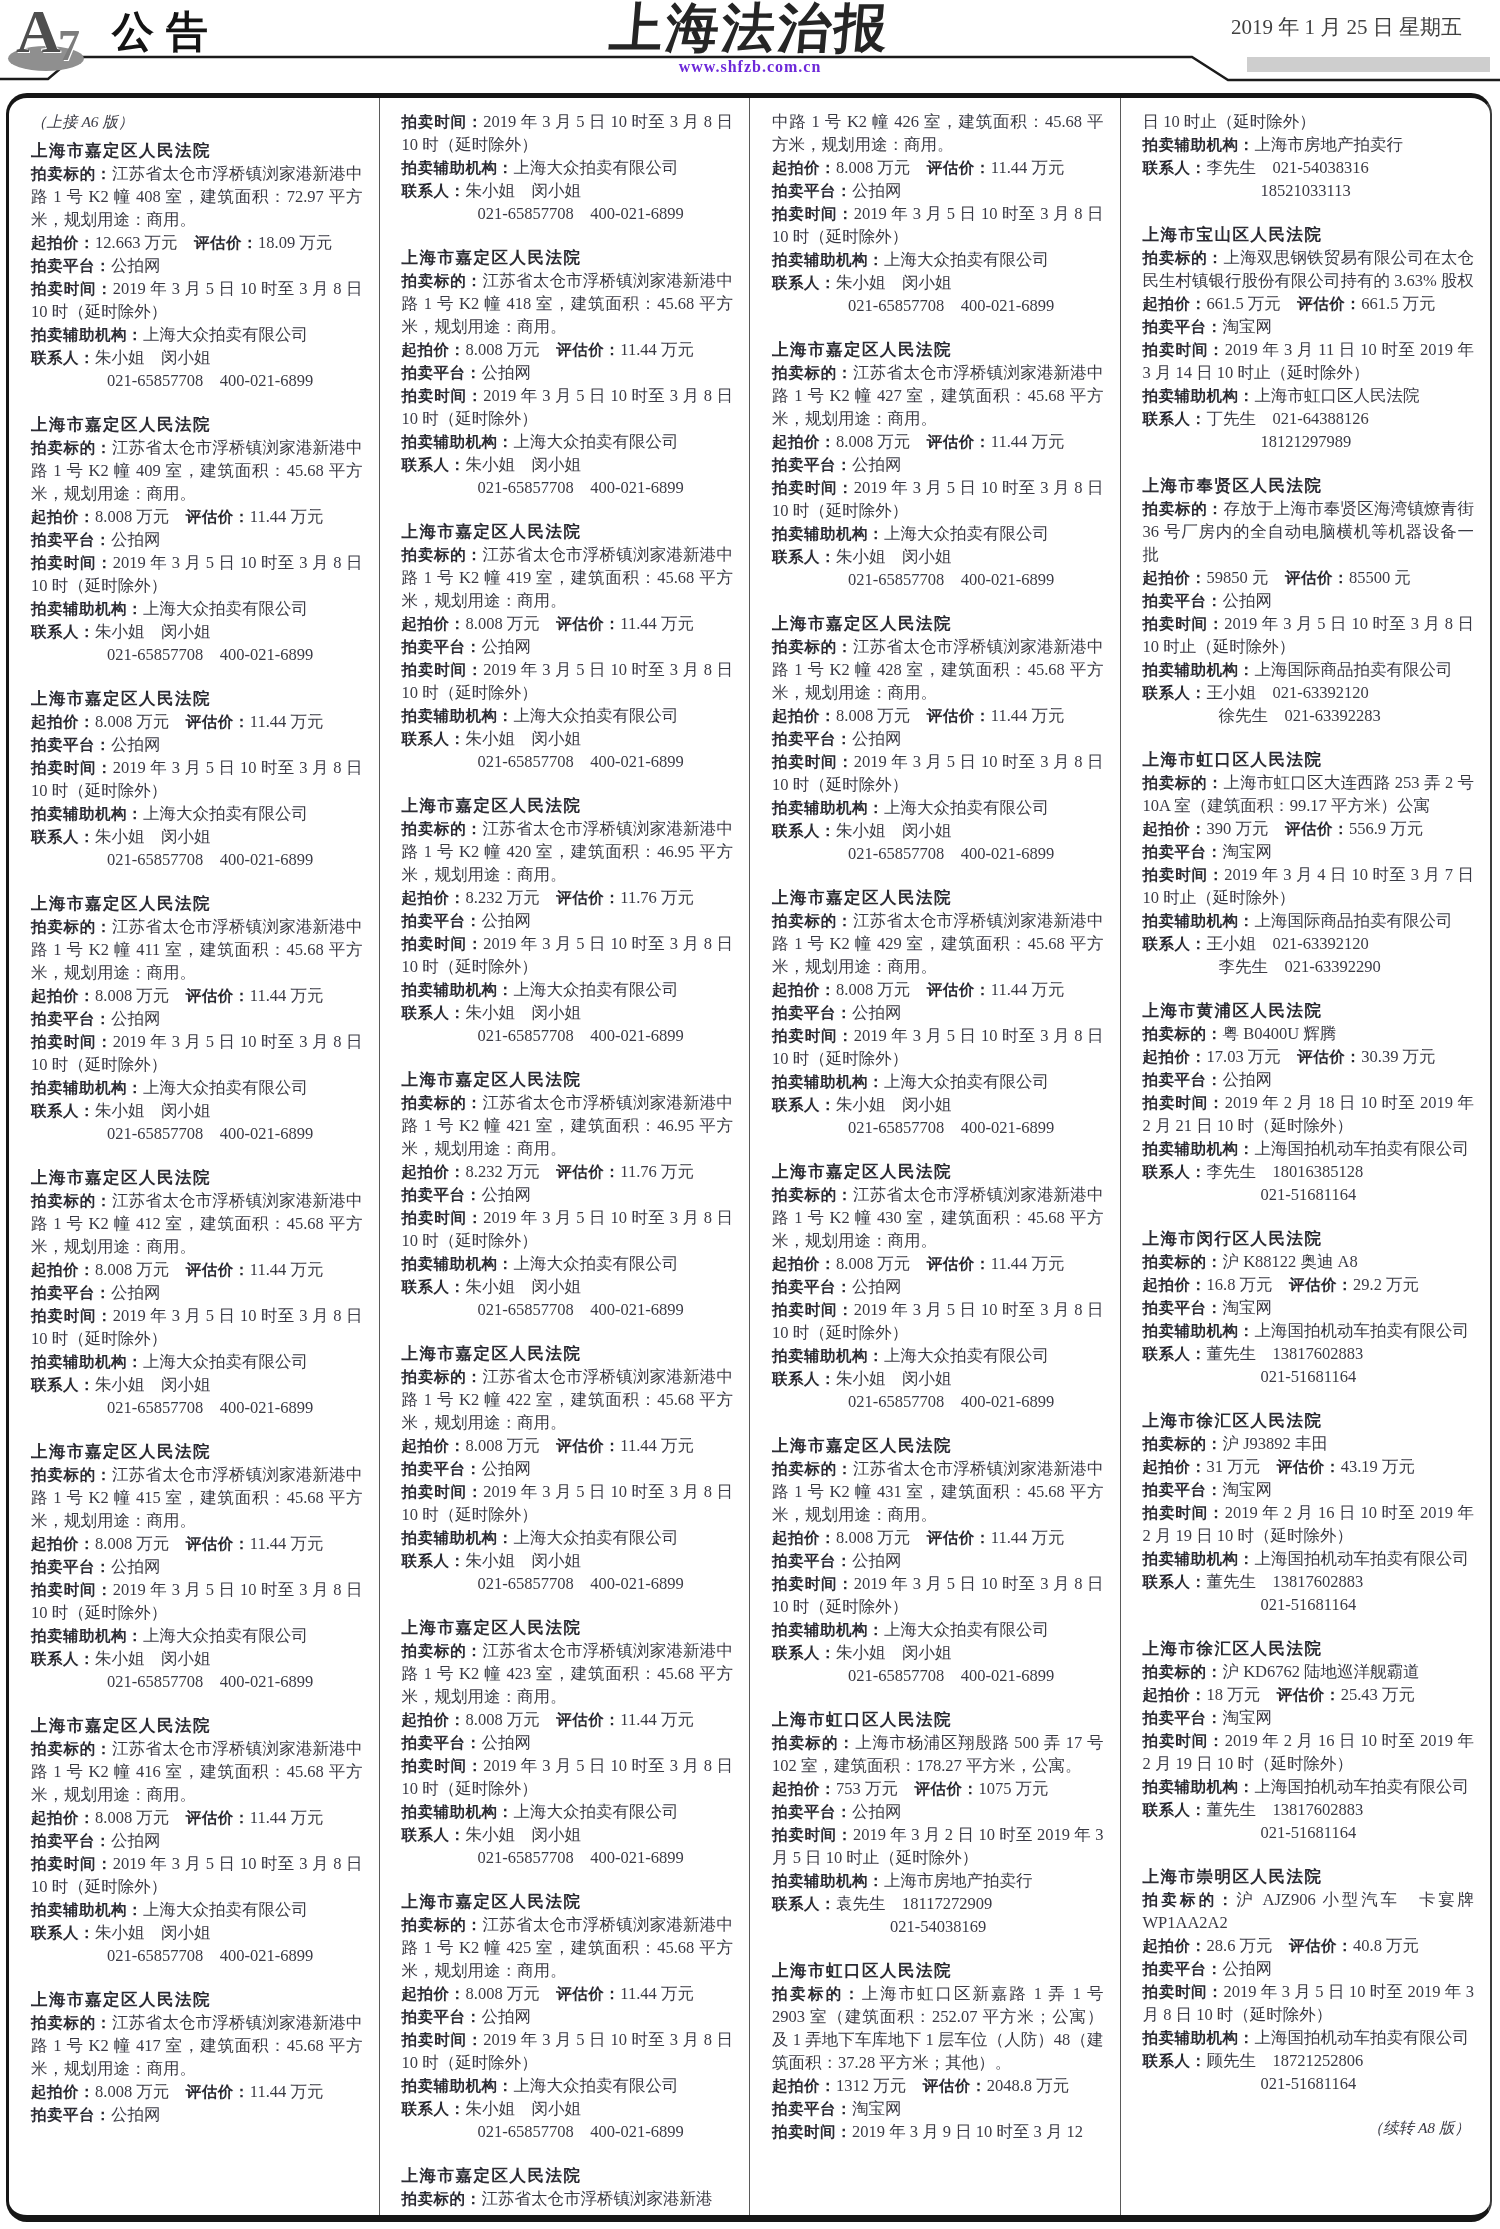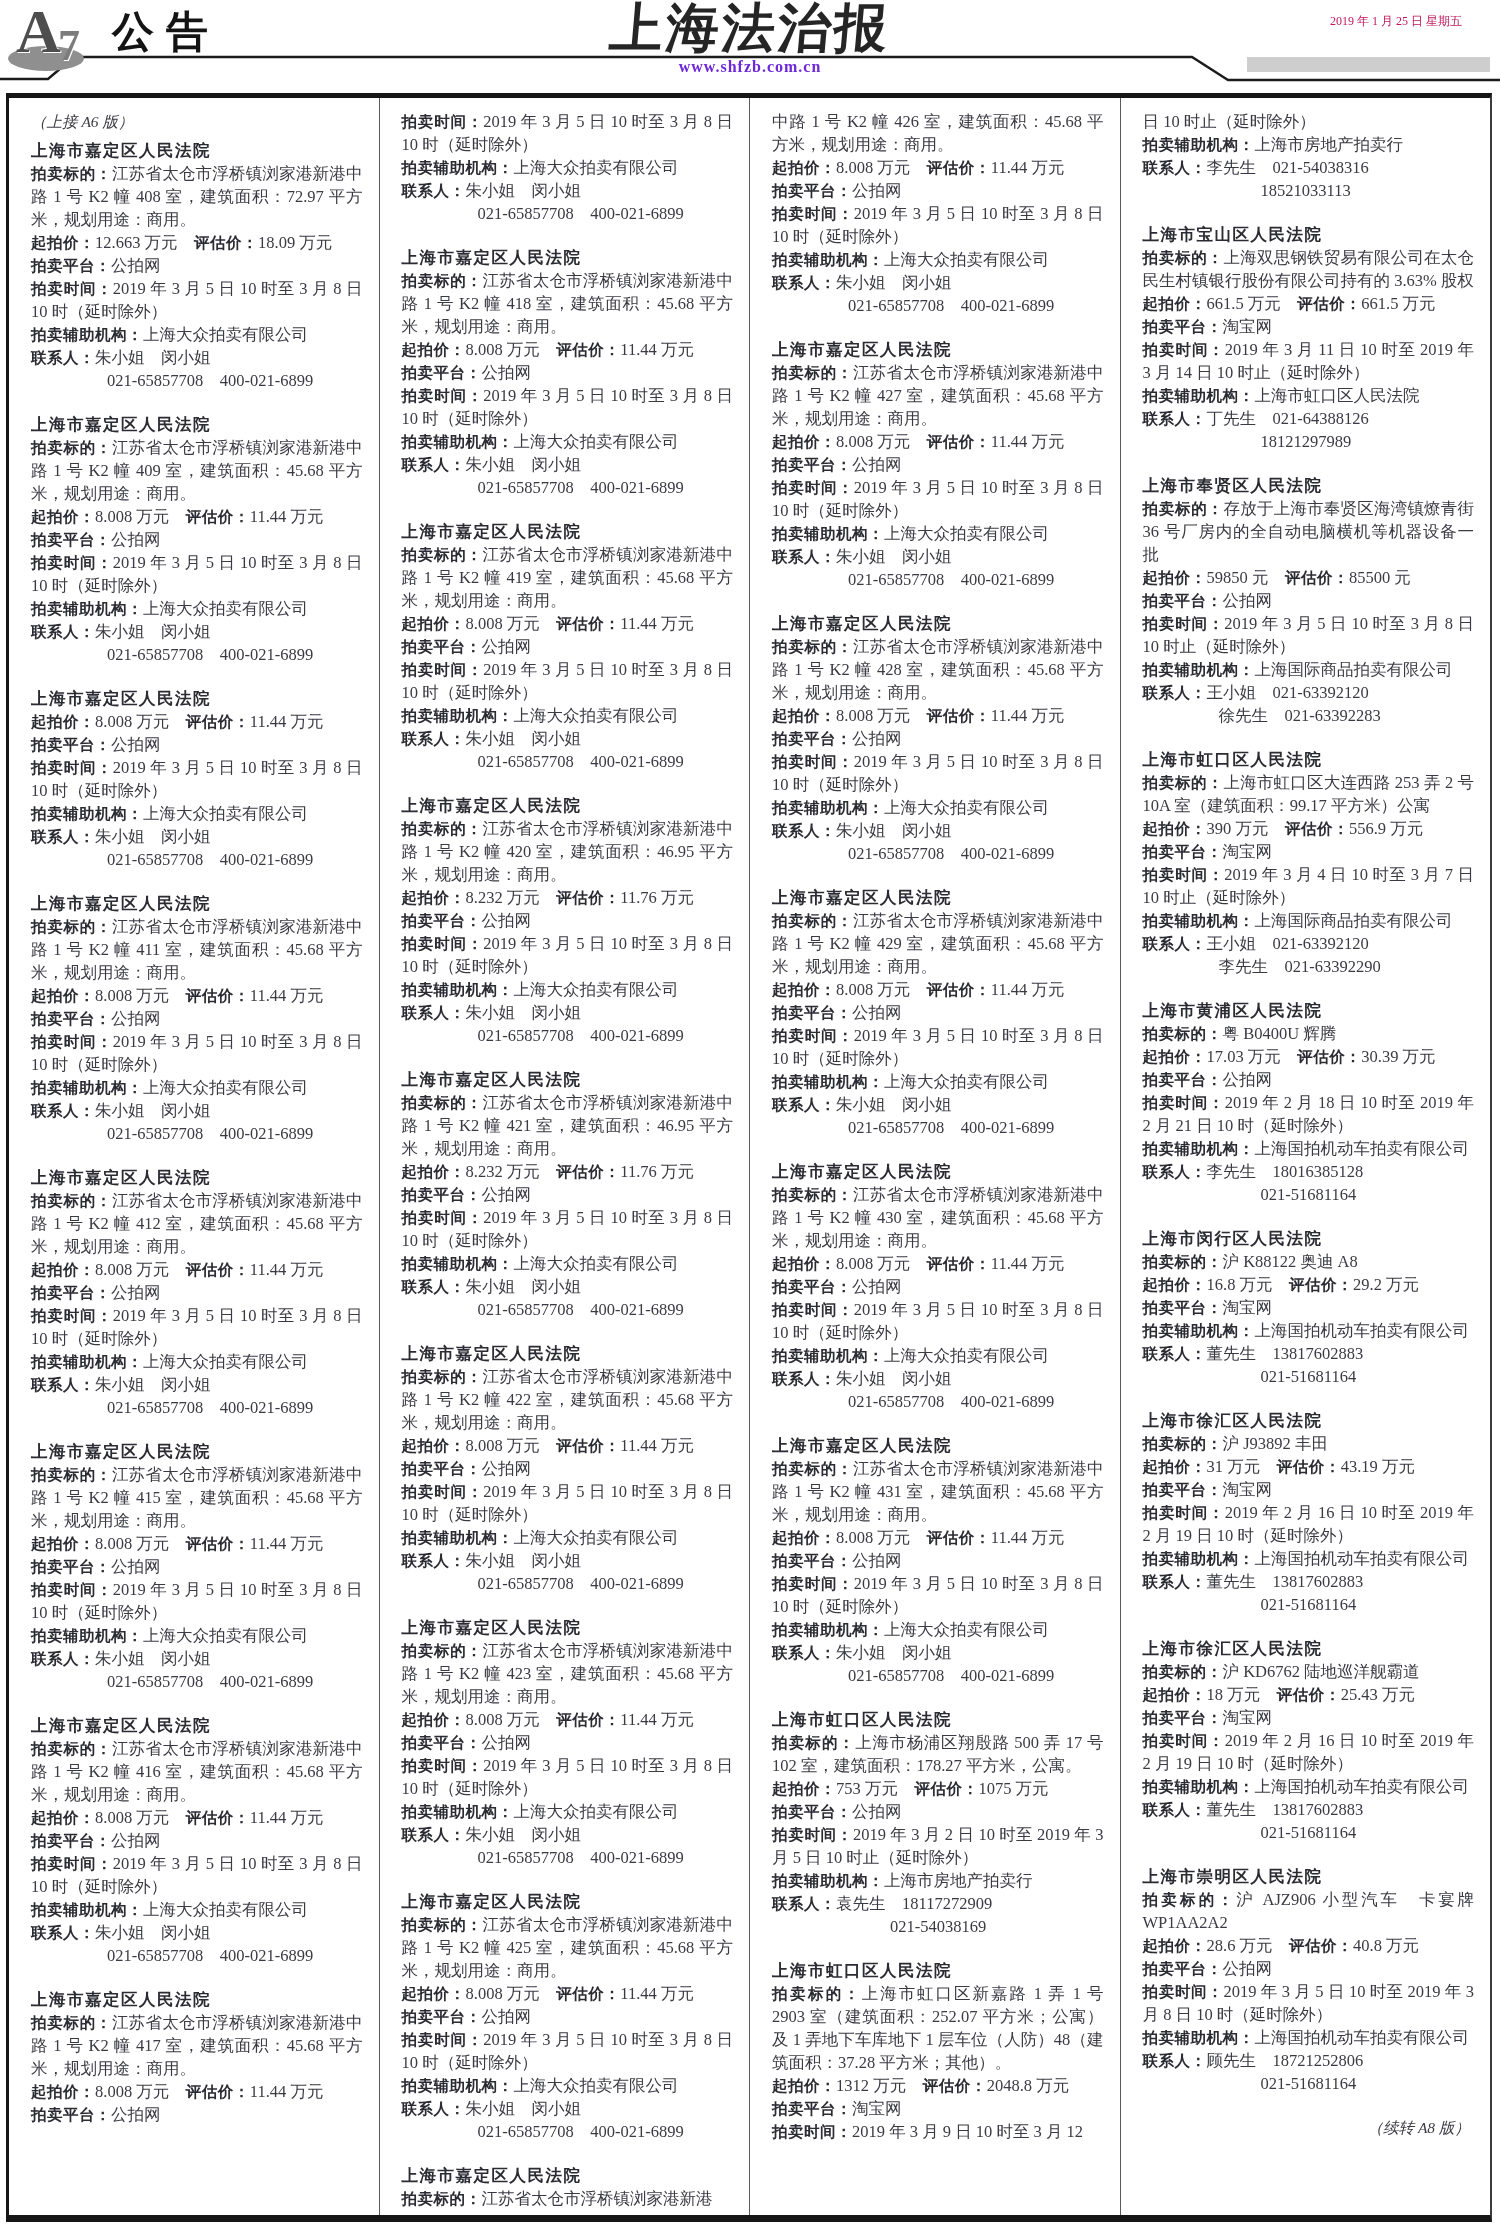--- a/index.html
+++ b/index.html
@@ -18,27 +18,27 @@
           text-shadow:1px 1px 0 #fff;}
   .section-title{position:absolute;left:112px;top:4px;z-index:3;margin:0;
                  font-family:Liberation Serif, serif;font-weight:700;font-size:42px;
                  letter-spacing:12px;color:#141414;}
   .masthead{position:absolute;left:50%;top:0;transform:translateX(-50%);z-index:3;text-align:center;}
   .paper-name{font-family:"Liberation Serif",serif;font-weight:700;font-size:53px;line-height:56px;
               letter-spacing:3px;color:#252525;transform:skewX(-5deg);}
   .paper-url{font-family:"Liberation Serif",serif;font-weight:700;font-size:16px;line-height:18px;
              color:#6d28d9;letter-spacing:1px;margin-top:2px;}
   .issue-date{position:absolute;right:38px;top:13px;z-index:3;font-family:"Liberation Serif",serif;
-              font-size:12px;color:#be185d;}
+              font-size:21px;color:#404040;}
   .editor-bar{position:absolute;right:10px;top:57px;width:243px;height:15px;background:#cecece;z-index:2;}
   
   .body-frame{position:absolute;left:6px;right:8px;top:93px;bottom:7px;
               border-top:5px solid #161616;border-bottom:7px solid #161616;
               border-left:3px solid #161616;border-right:2px solid #3c3c3c;
-              display:flex;background:#fff;box-sizing:border-box;}
+              display:flex;background:#fff;box-sizing:border-box;border-radius:21px;}
   .col{flex:1 1 0;min-width:0;height:100%;overflow:hidden;box-sizing:border-box;
        padding:12px 16px 0 22px;border-right:1.5px solid #5a5a5a;}
   .col:last-child{border-right:none;}
   
   .note{font-size:15.5px;line-height:23px;font-style:italic;color:#3a3a44;margin-bottom:6px;}
   .note.right{text-align:right;padding-right:4px;}
   .notice{margin-bottom:21px;}
   .court{font-family:"Liberation Sans",sans-serif;font-weight:700;font-size:16.5px;line-height:23px;
          color:#2b2b33;letter-spacing:1.5px;}
   .line{font-size:16.5px;line-height:23px;text-align:justify;}

